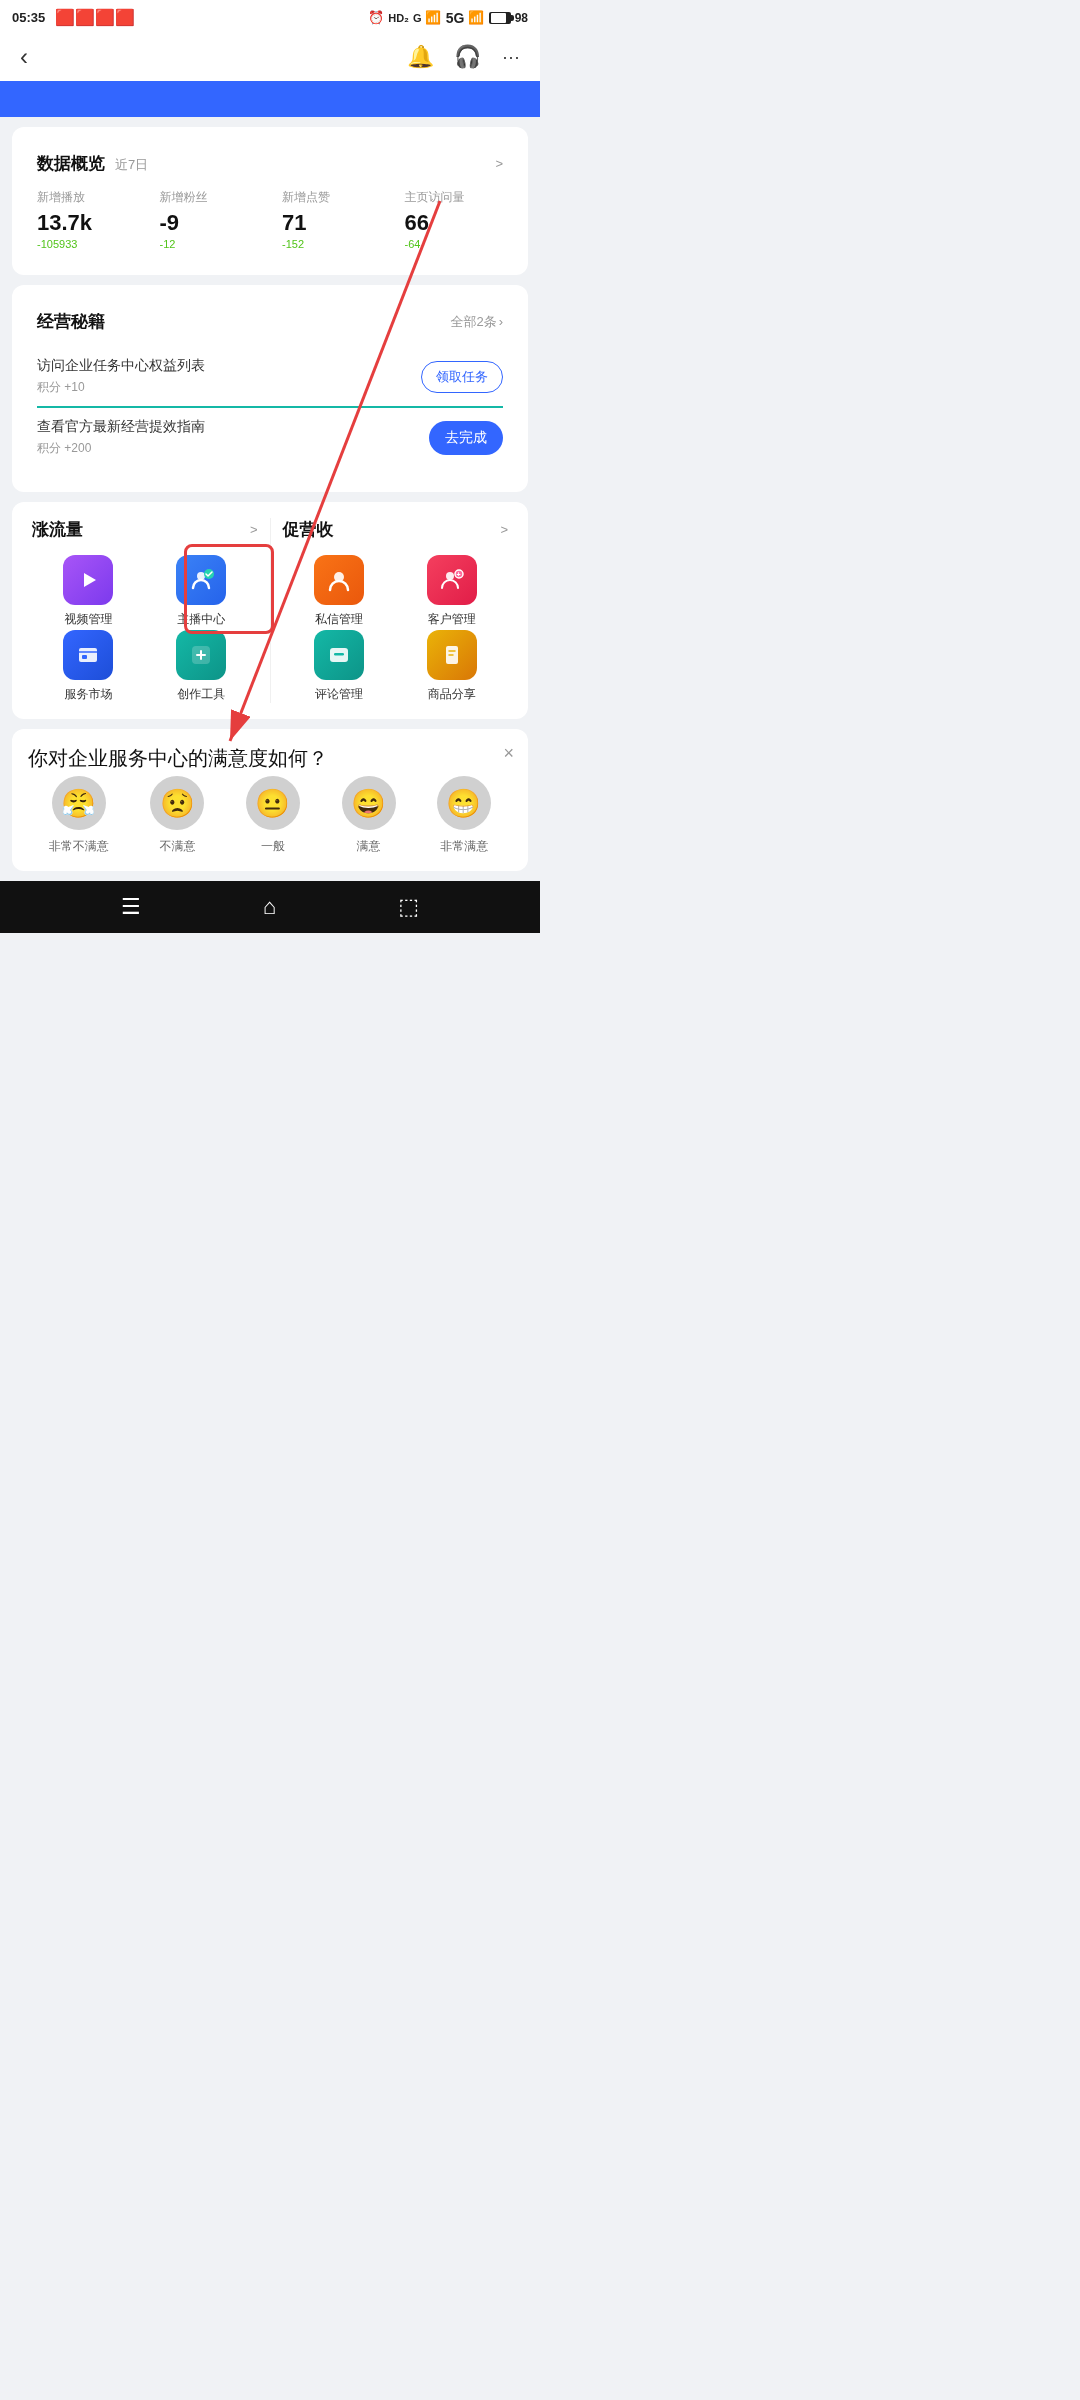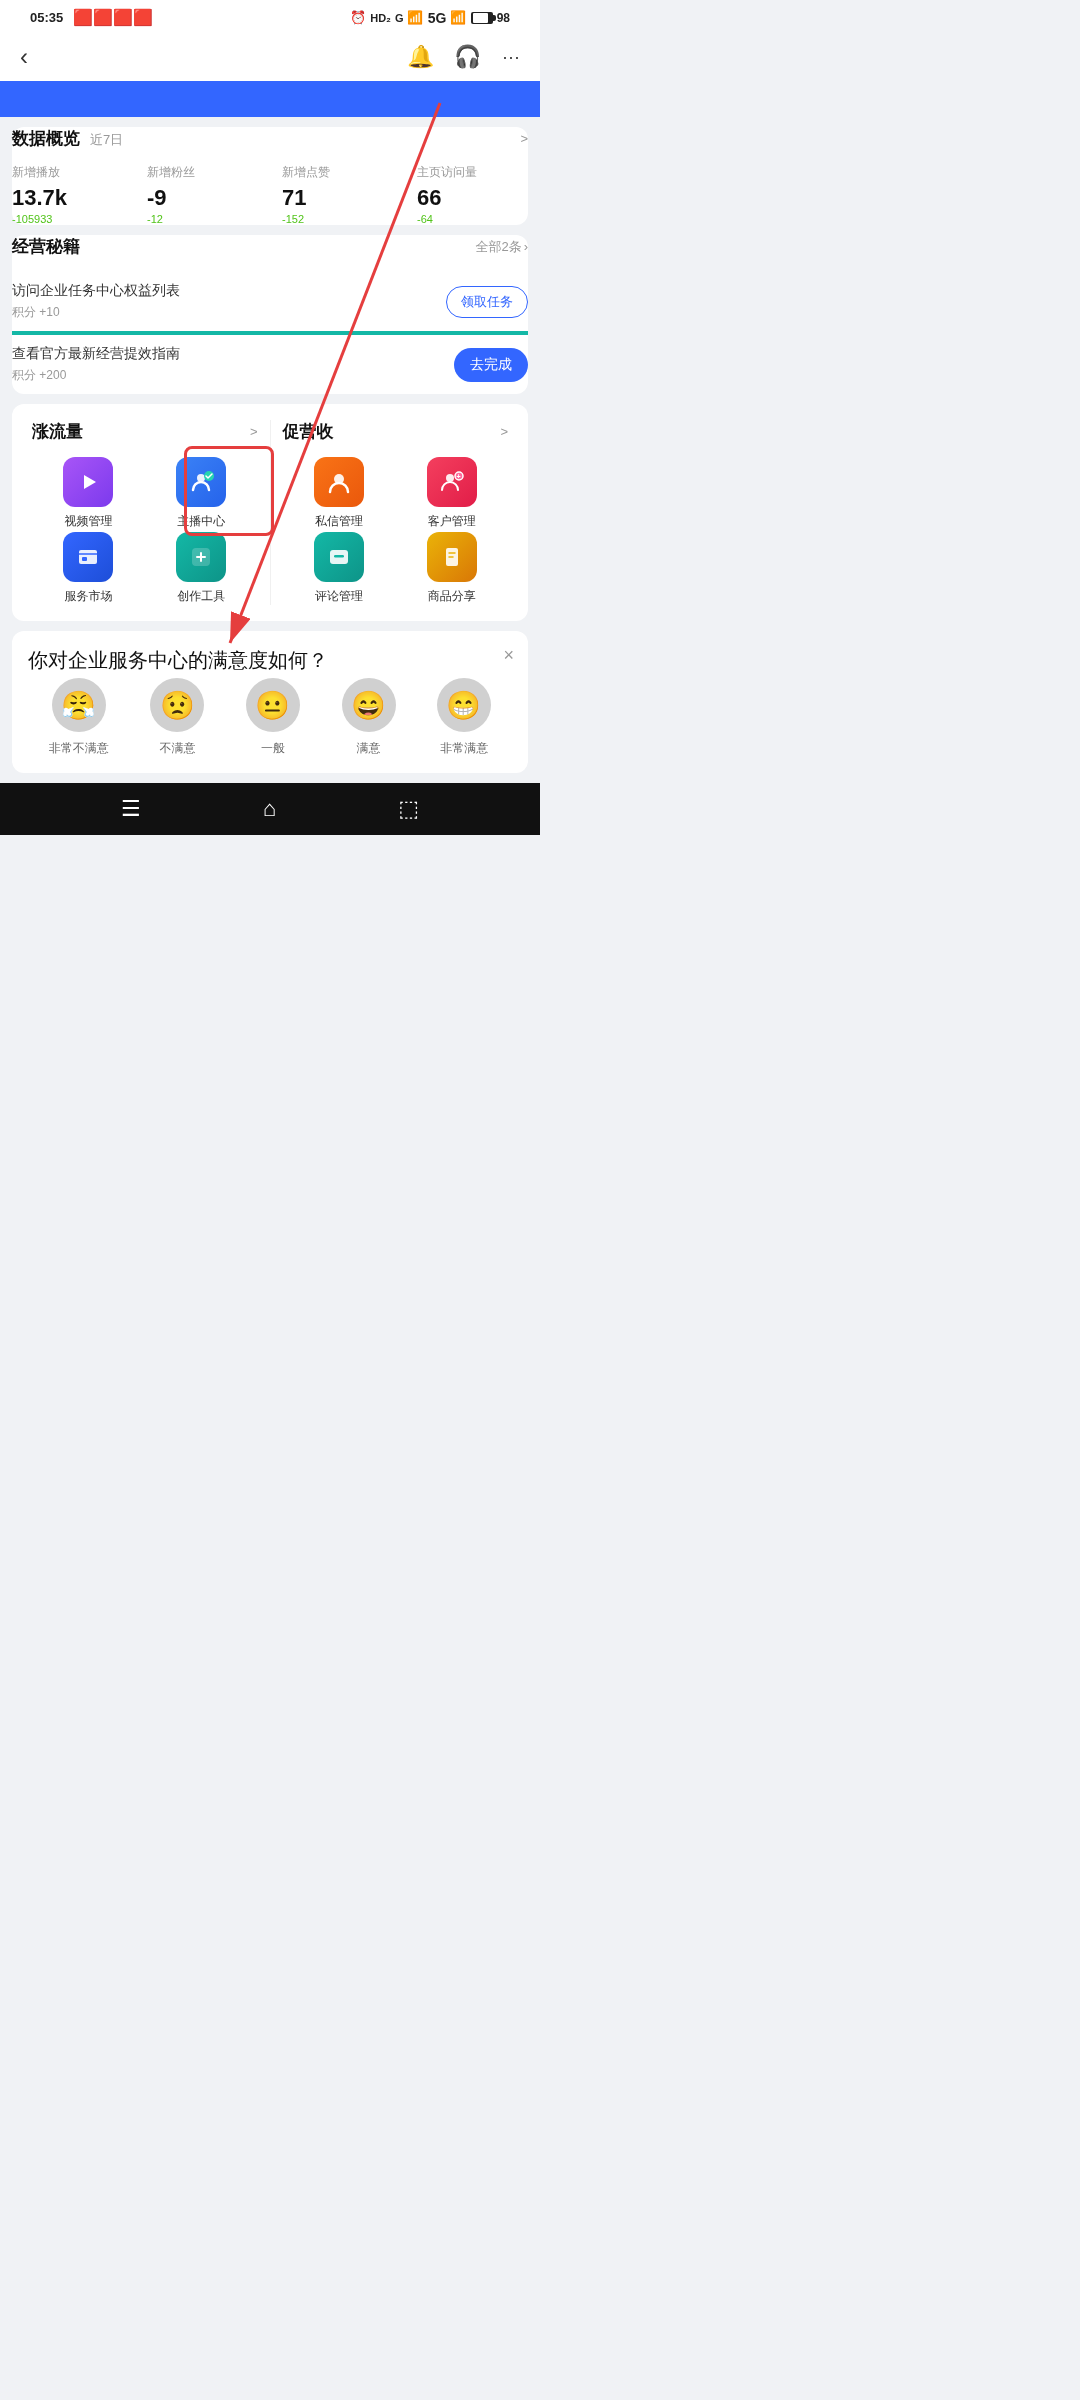--- a/index.html
+++ b/index.html
@@ -13,21 +13,21 @@
       color: #222;
       overflow-x: hidden;
     }
 
     
     .status-bar {
       background: #fff;
       display: flex;
       justify-content: space-between;
       align-items: center;
-      padding: 8px 30px 6px;
+      padding: 8px 12px 6px;
       font-size: 13px;
       font-weight: 600;
     }
     .status-left { display: flex; align-items: center; gap: 4px; }
     .status-right { display: flex; align-items: center; gap: 4px; }
     .battery {
       background: #222;
       border-radius: 2px;
       width: 22px;
       height: 12px;
@@ -74,21 +74,21 @@
       background: #3366ff;
       height: 36px;
       margin: 0;
     }
 
     
     .card {
       background: #fff;
       border-radius: 12px;
       margin: 10px 12px;
-      padding: 0;
+      padding: 25px;
     }
 
     .card-header {
       display: flex;
       align-items: center;
       justify-content: space-between;
       margin-bottom: 14px;
     }
     .card-title {
       font-size: 17px;
@@ -134,21 +134,21 @@
       color: #52c41a;
       margin-top: 2px;
     }
 
     
     .tip-row {
       display: flex;
       align-items: center;
       justify-content: space-between;
       padding: 10px 0;
-      border-bottom: 4px solid #14b8a6;
+      border-bottom: 2px solid #14b8a6;
     }
     .tip-row:last-child { border-bottom: none; }
     .tip-content { flex: 1; }
     .tip-title { font-size: 14px; color: #333; margin-bottom: 4px; }
     .tip-points { font-size: 12px; color: #999; }
     .btn-claim {
       background: #fff;
       border: 1px solid #3366ff;
       color: #3366ff;
       border-radius: 20px;

